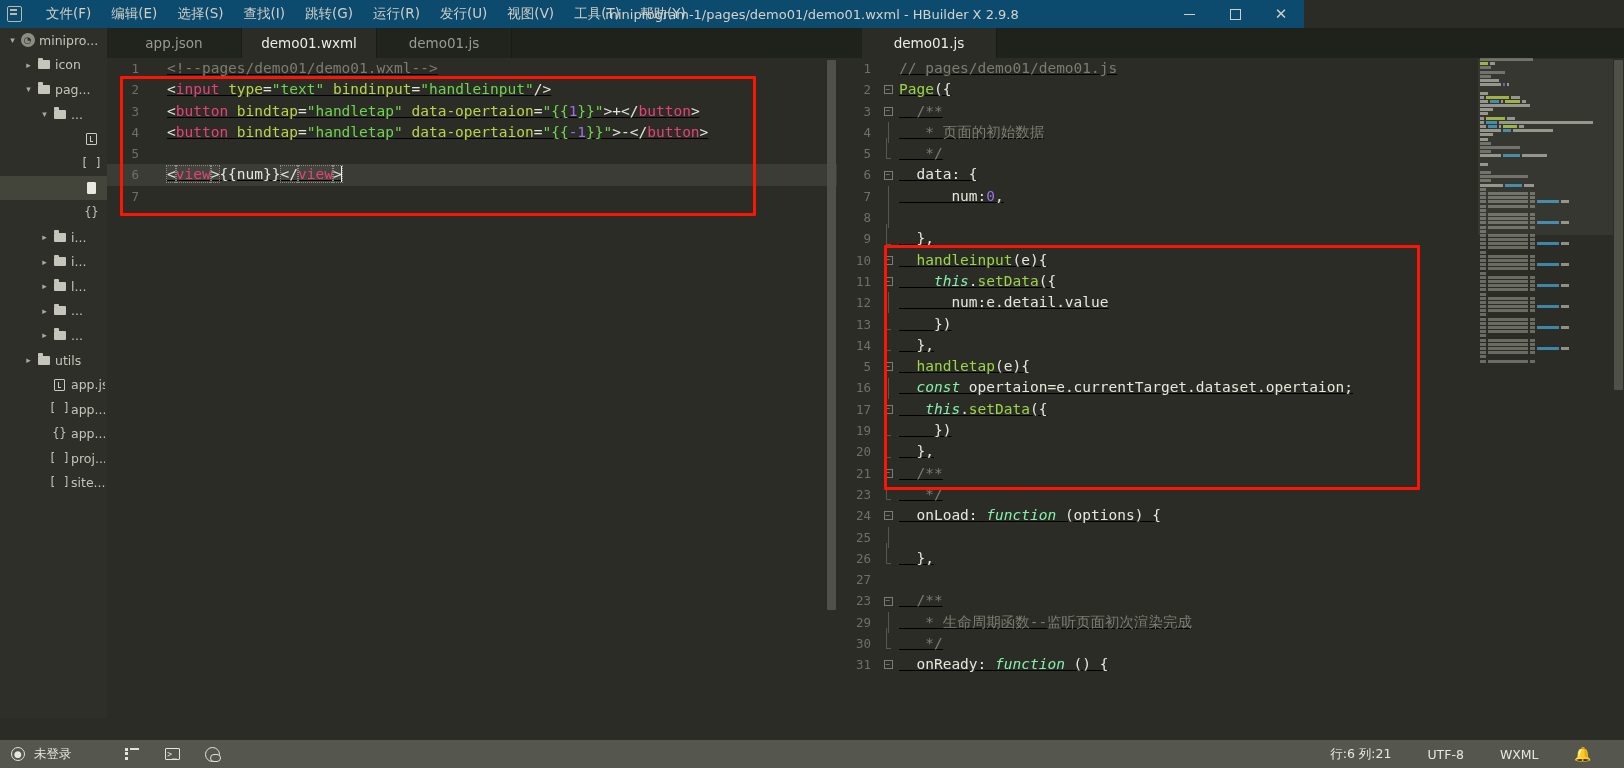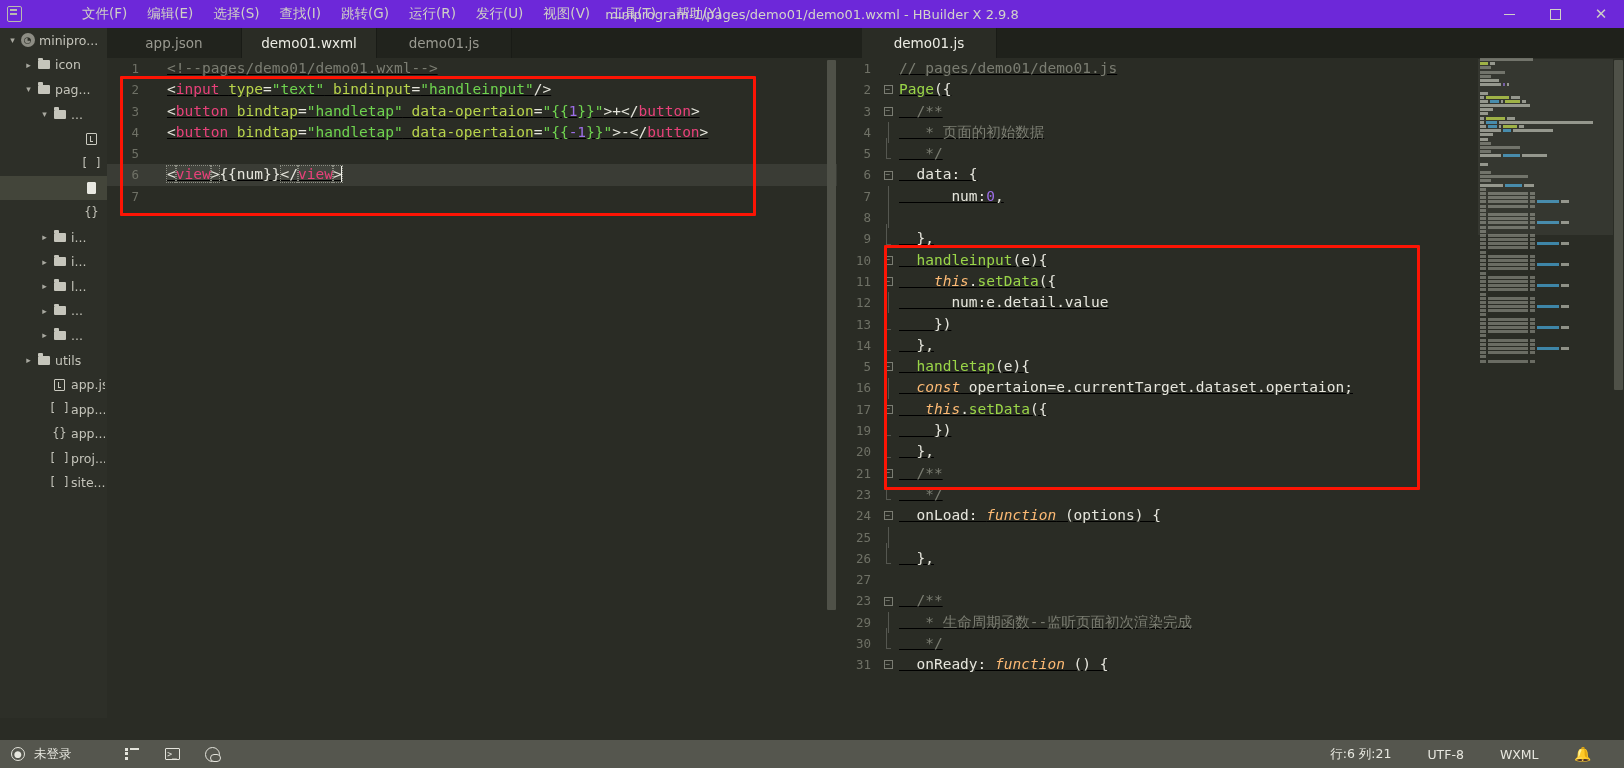--- a/index.html
+++ b/index.html
@@ -8,27 +8,26 @@
     width: 1624px; height: 768px;
     overflow: hidden;
     background: #2a2c25;
     font-family: "Liberation Sans", sans-serif;
     -webkit-font-smoothing: antialiased;
   }
   body { position: relative; }
 
   
   #titlebar {
-    position: absolute; left:0; top:0; width:1624px; height:28px;
-    background: #6d28d9;
+    position: absolute; left:0; top:0; width:1304px; height:28px;
+    background: #0c4a6e;
     display: flex; align-items: center;
     color: #c8c8bf;
     font-size: 13px;
     user-select: none;
-    gap: 36px;
   }
   #app-logo {
     width: 28px; height: 28px;
     display:flex; align-items:center; justify-content:center;
     flex: 0 0 28px;
   }
   #app-logo .glyph {
     width: 15px; height: 16px;
     border: 1.6px solid #b9b9b0;
     border-radius: 2px;
@@ -183,21 +182,21 @@
   .fold .endbar { width:5px;height:21px;border-left:1px solid #555750;border-bottom:1px solid #555750;margin-bottom:10px;}
   .ctext { padding-left:2px;text-decoration:underline; }
 
   
   .s-com   { color:#7b7d72; }
   .s-tag   { color:#e8417a; }
   .s-attr  { color:#b8d44b; }
   .s-str   { color:#6fd44f; }
   .s-plain { color:#e6e6dd; }
   .s-fn    { color:#9ad648; }
-  .s-kw    { color:#fdba74; font-style:italic; }
+  .s-kw    { color:#86efac; font-style:italic; }
   .s-num   { color:#9d6ee8; }
 
   .curline { background:#3a3c35; }
   .tokbox { outline:1px dotted #8b8d83; background:rgba(255,255,255,0.045); }
   .caret {
     display:inline-block; width:1.5px; height:16px; background:#f2f2ea;
     vertical-align:-3px; margin-left:-1px;
   }
 
   

